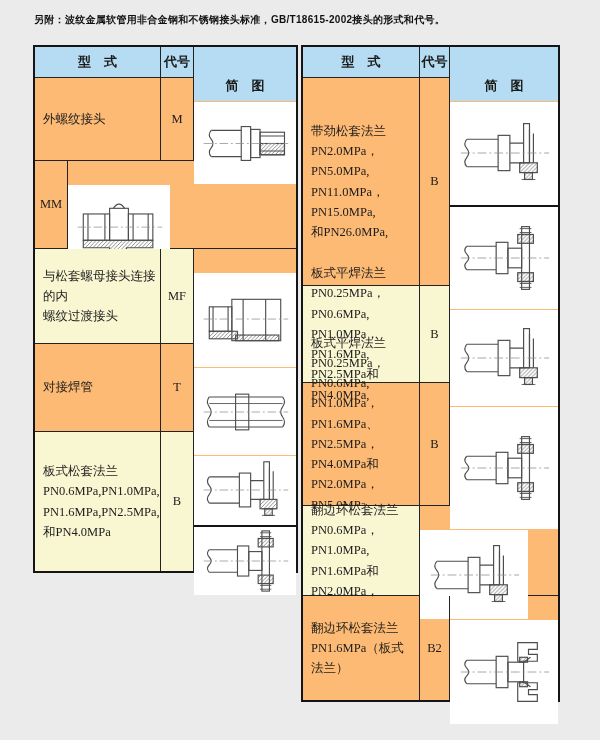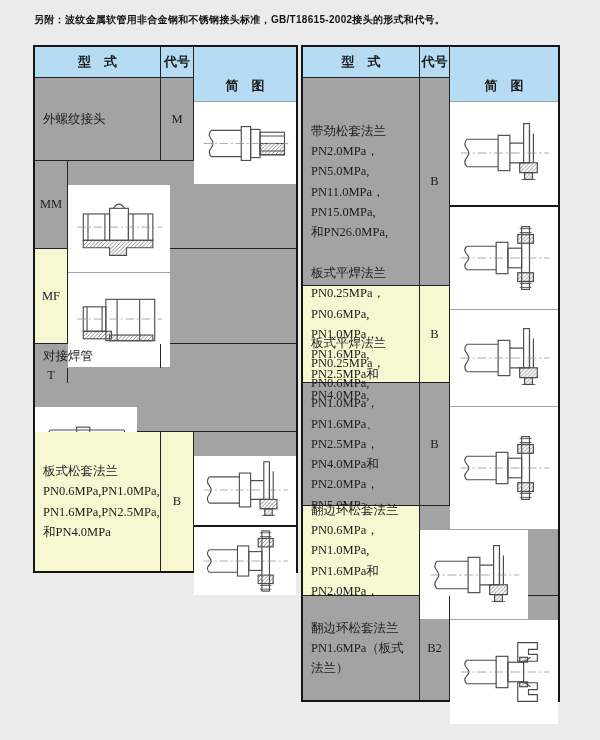--- a/index.html
+++ b/index.html
@@ -1,20 +1,20 @@
 <!DOCTYPE html>
 <html><head>
 <meta charset="utf-8">
 <style>
   html,body{margin:0;padding:0;}
   body{width:600px;height:740px;background:#ebebeb;font-family:"Liberation Sans",sans-serif;}
   .page{position:relative;width:600px;height:740px;overflow:hidden;}
   .title{position:absolute;left:34px;top:13px;font-size:10px;font-weight:bold;color:#111;letter-spacing:0.3px;white-space:nowrap;}
   .tables{position:absolute;left:33px;top:45px;display:flex;gap:3px;align-items:flex-start;}
-  .tbl{border:2px solid #151515;background:#a3a3a3;}
+  .tbl{border:2px solid #151515;background:#fdba74;}
   *{box-sizing:border-box;}
   .hdr-row{display:flex;height:30px;background:#b5dcf2;}
   .row{display:flex;border-top:1px solid #222;}
   .cell{border-right:1px solid #222;height:100%;}
   .cell:last-child{border-right:none;margin-top:24px;}
   .hdr{display:flex;align-items:center;justify-content:center;font-size:13px;color:#1a1a1a;font-weight:bold;background:#b5dcf2;}
   
   .tbl-left .col-type{width:126px;}
   .tbl-left .col-code{width:33px;}
   .tbl-left .col-diag{width:102px;}
@@ -184,32 +184,36 @@
             </div>
             <div class="cell col-diag diag">
               <div class="diag-sub">
                 <svg viewBox="0 0 100 68" width="94" height="76" preserveAspectRatio="xMidYMid meet">
                   <use href="#nipple-fitting"></use>
                 </svg>
               </div>
             </div>
           </div>
           <div class="row" style="height: 95px;">
+            <div class="cell col-type type hl">
+              <div class="type-text">与松套螺母接头连接的内
+螺纹过渡接头</div>
+            </div>
             <div class="cell col-code code hl">
               <span>MF</span>
             </div>
             <div class="cell col-diag diag">
               <div class="diag-sub">
                 <svg viewBox="0 0 100 68" width="94" height="76" preserveAspectRatio="xMidYMid meet">
                   <use href="#union-fitting"></use>
                 </svg>
               </div>
             </div>
           </div>
-          <div class="row" style="height: 88px; flex-direction: column;">
+          <div class="row" style="height: 88px;">
             <div class="cell col-type type">
               <div class="type-text">对接焊管</div>
             </div>
             <div class="cell col-code code">
               <span>T</span>
             </div>
             <div class="cell col-diag diag">
               <div class="diag-sub">
                 <svg viewBox="0 0 100 68" width="94" height="76" preserveAspectRatio="xMidYMid meet">
                   <use href="#butt-weld-pipe"></use>

